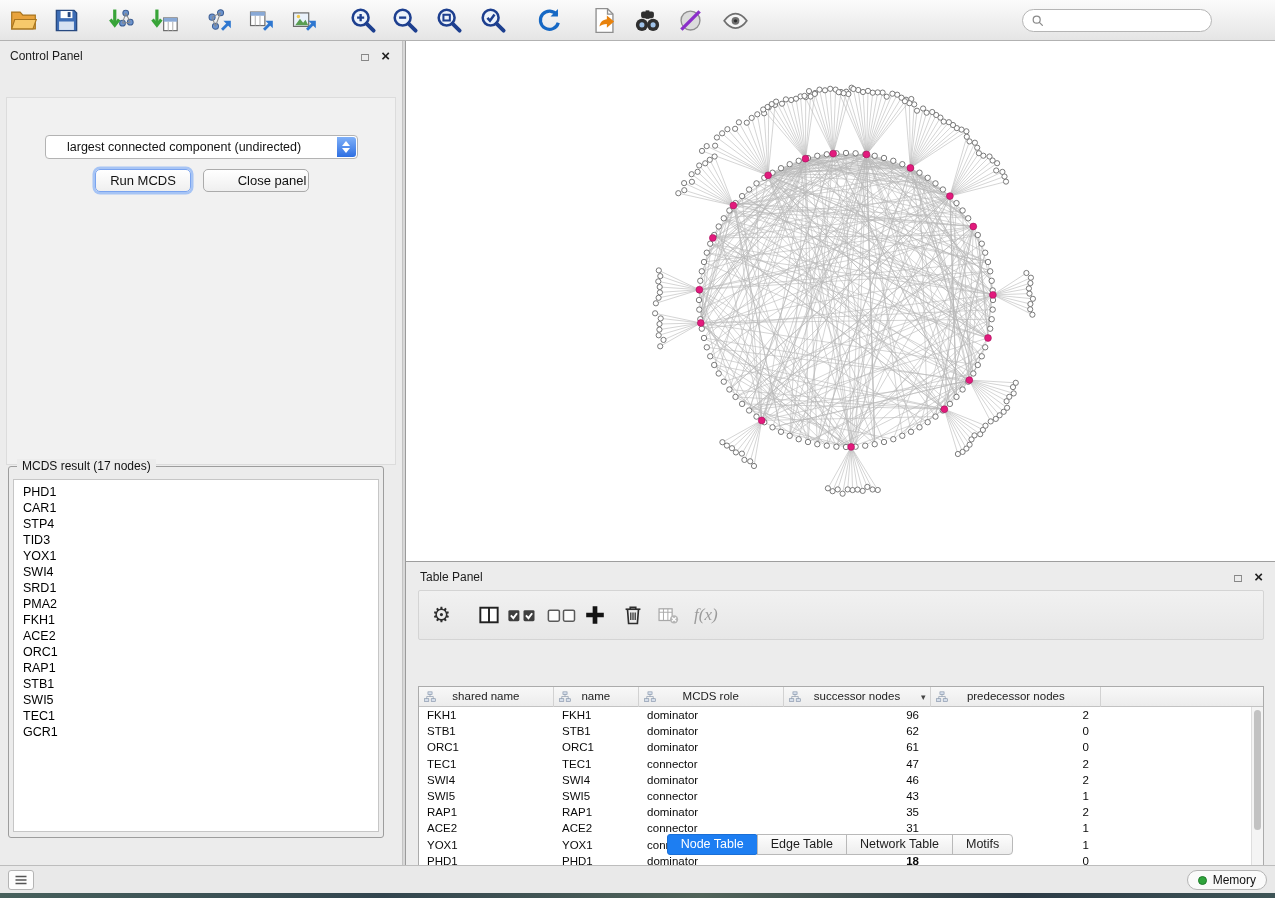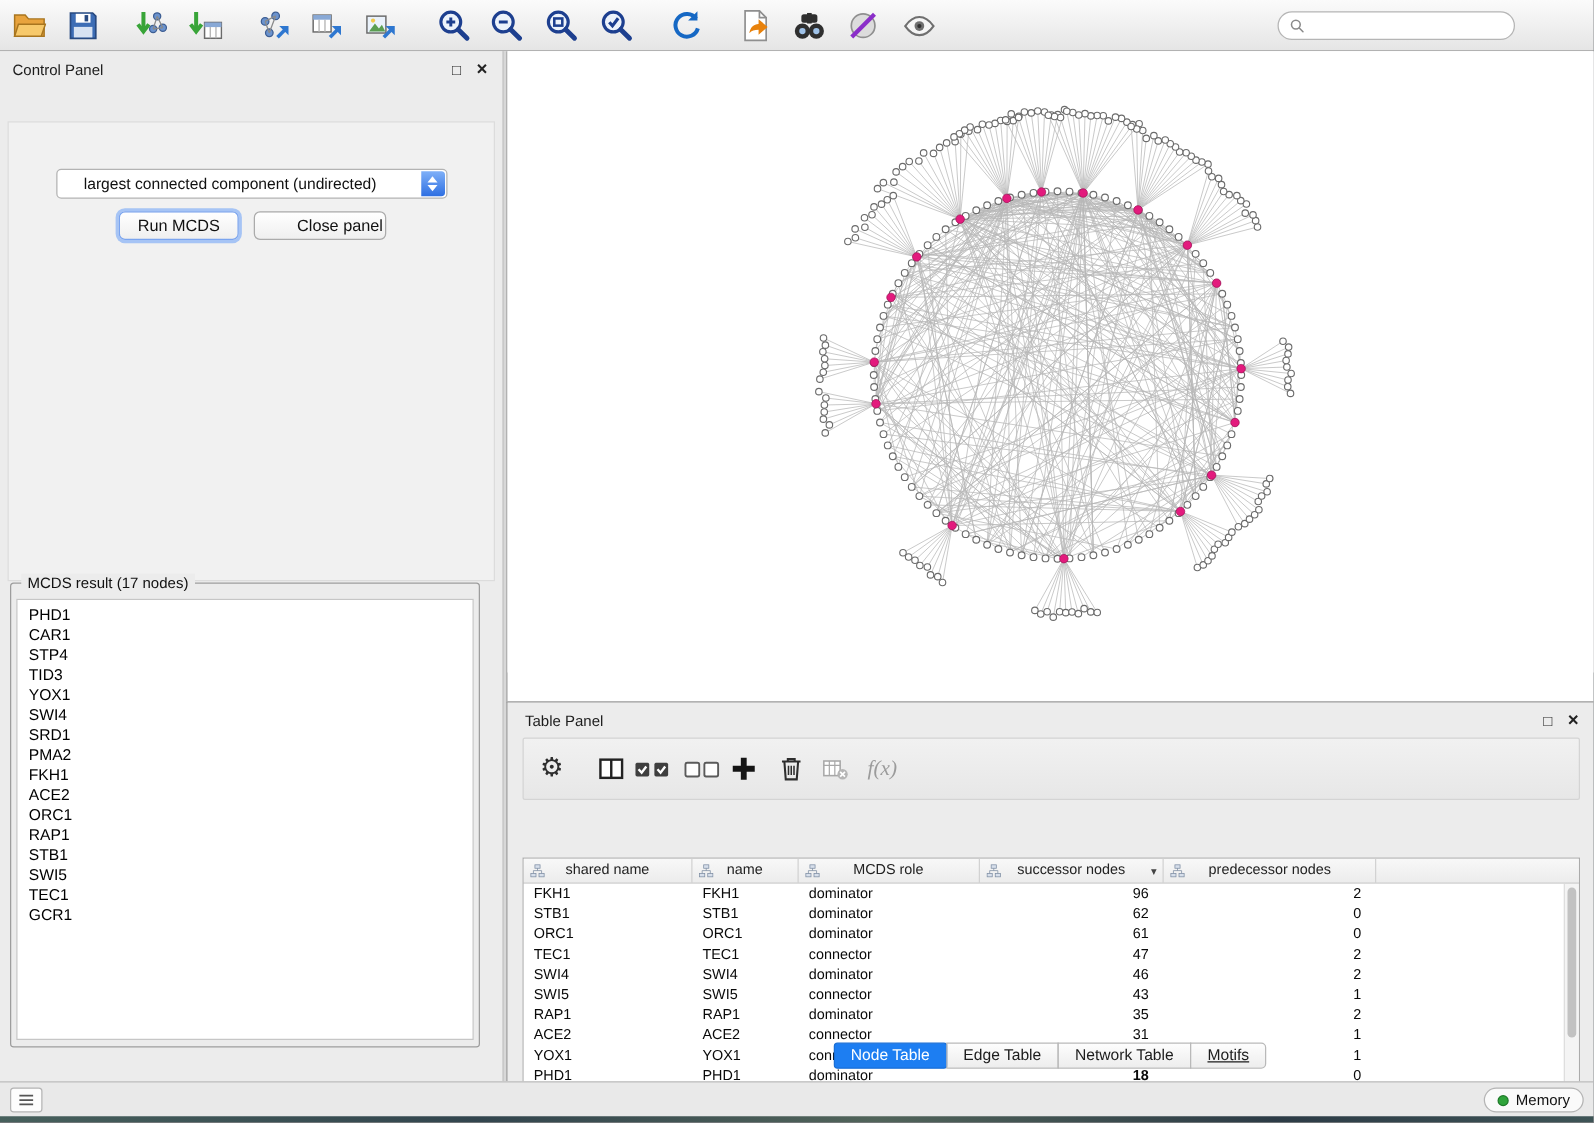--- a/index.html
+++ b/index.html
@@ -95,21 +95,21 @@
   #tbl-body { position:absolute; left:0; top:20px; right:12px; bottom:0; overflow:hidden; background:#fff; }
   .tr { display:flex; height:16.2px; }
   .td { font-size:11.5px; line-height:16px; color:#0a0a0a; padding-left:8px; white-space:nowrap; overflow:hidden; }
   .td.num { text-align:right; padding-left:0; padding-right:13px; }
   #tbl-scroll { position:absolute; right:0; top:20px; bottom:0; width:12px; background:#f4f4f4; border-left:1px solid #dedede; }
   #tbl-thumb { position:absolute; left:2px; right:2px; top:3px; height:120px; background:#c2c2c2; border-radius:4px; }
   #tp-tabs { position:absolute; left:0; top:272px; width:100%; text-align:center; white-space:nowrap; }
   .bt-tab { display:inline-block; height:21px; line-height:19px; padding:0 13px; font-size:12.5px; color:#1c1c1c;
             background:linear-gradient(#fdfdfd,#ededed); border:1px solid #b9b9b9; margin-left:-1px; cursor:pointer; }
   .bt-tab:first-child { border-radius:4px 0 0 4px; }
-  .bt-tab:last-child { border-radius:0 4px 4px 0;text-decoration:underline; }
+  .bt-tab:last-child { border-radius:0 4px 4px 0; }
   .bt-tab.active { background:#1d7ef2; border-color:#1a6fd6; color:#fff; border-radius:3px; }
 
   
   #status-bar { position:absolute; left:0; top:865px; width:1275px; height:28px; background:#e9e9e9; border-top:1px solid #bdbdbd; }
   #status-menu-btn { position:absolute; left:8px; top:4px; width:26px; height:20px; background:#fdfdfd;
                      border:1px solid #b4b4b4; border-radius:3px; cursor:pointer; }
   #status-menu-btn svg { width:16px; height:16px; margin:1px 0 0 4px; display:block; }
   #memory-btn { position:absolute; right:8px; top:4px; height:20px; padding:0 10px; background:#fafafa;
                 border:1px solid #b4b4b4; border-radius:10px; display:flex; align-items:center; cursor:pointer; }
   #memory-dot { width:9px; height:9px; border-radius:50%; background:#2fa43b; border:1px solid #1f7a2a; margin-right:6px; }

